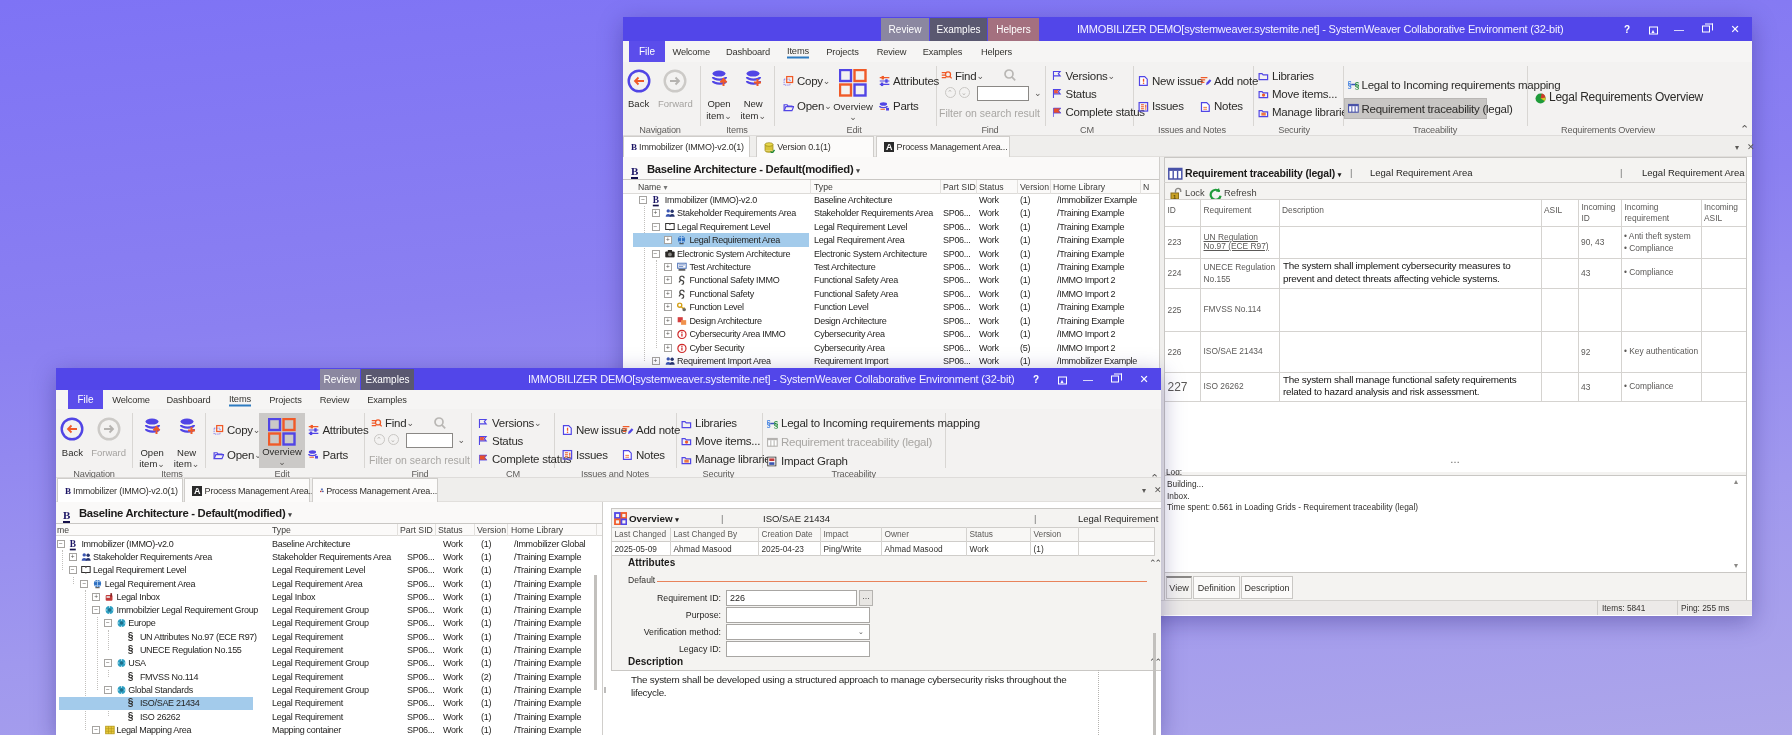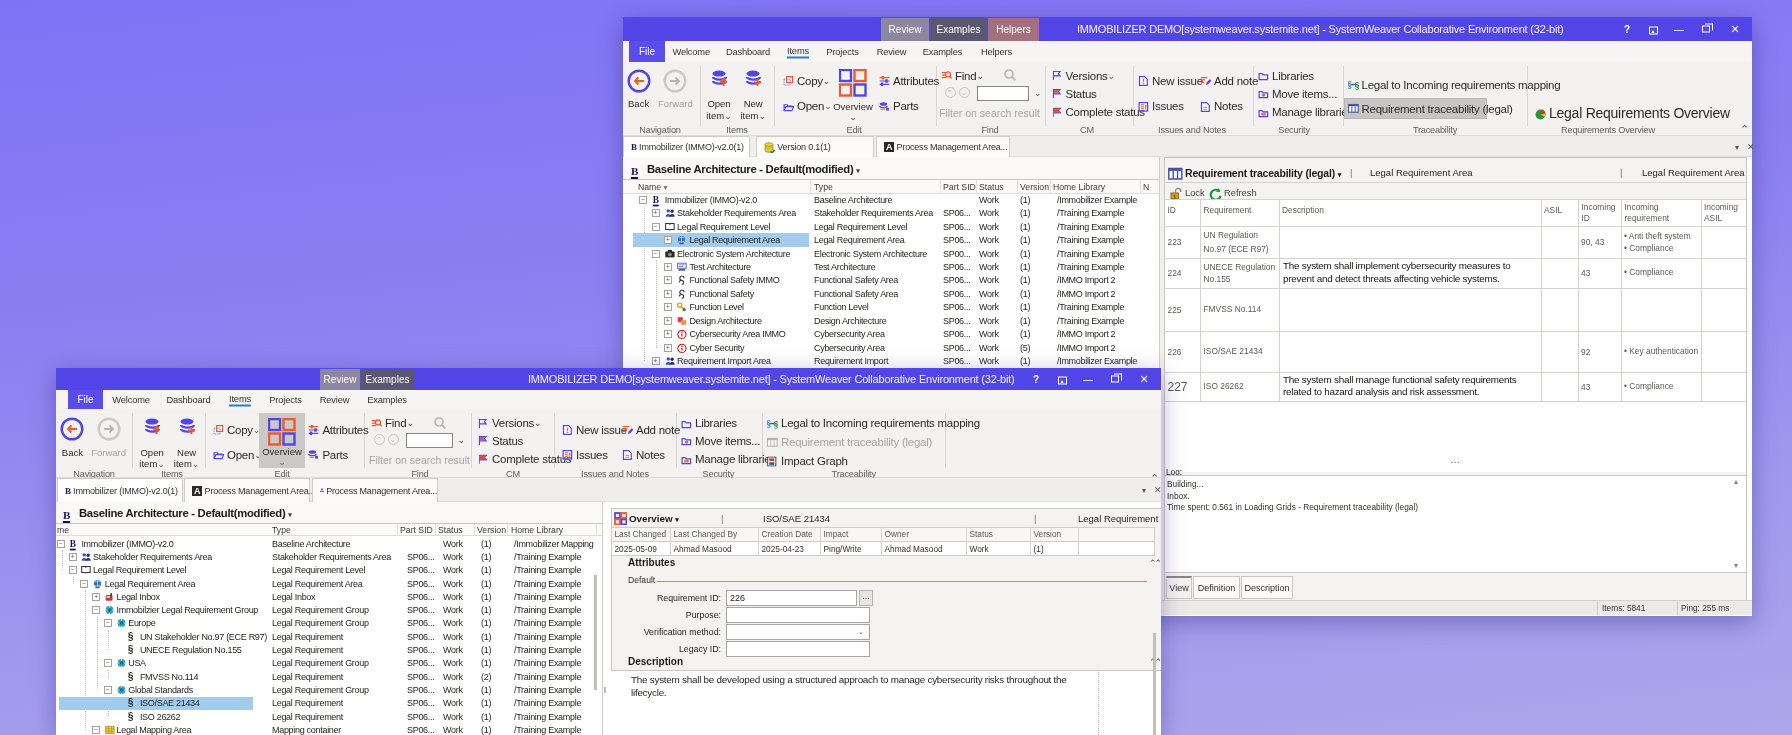--- a/index.html
+++ b/index.html
@@ -232,21 +232,21 @@
         </svg>
       </span>Legal to Incoming requirements mapping</div>
     <div class="abs" style="left:720.5px;top:80.5px;width:143px;height:21px;background:#c8c6c4;border:1px solid #b9b7b5;"></div>
     <div class="rbtn" style="left:724.5px;top:91px;font-size:11.5px;"><span class="ic">
         <svg width="15" height="14" viewBox="0 0 15 14">
           <rect x="0.8" y="1.5" width="13" height="10.5" fill="#fff" stroke="#4952a8" stroke-width="1.5"></rect>
           <rect x="0.8" y="1.5" width="13" height="2.4" fill="#4952a8"></rect>
           <path d="M5.2 4 v8 M9.6 4 v8" stroke="#4952a8" stroke-width="1.4"></path>
         </svg>
       </span>Requirement traceability (legal)</div>
-    <div class="rbtn" style="left:912px;top:96px;font-size:14px;"><span class="ic">
+    <div class="rbtn" style="left:912px;top:80px;font-size:12px;"><span class="ic">
         <svg width="15" height="15" viewBox="0 0 15 15">
           <circle cx="7.5" cy="7.5" r="6.8" fill="#1f9b3a"></circle>
           <path d="M7.5 7.5 L9 .9 A6.8 6.8 0 0 1 14.2 6.3 z" fill="#d03a2a"></path>
           <path d="M7.5 7.5 L14.2 6.3 A6.8 6.8 0 0 1 13.3 10.9 z" fill="#d8c422"></path>
         </svg>
       </span>Legal Requirements Overview</div>
     <div class="abs chev" style="left:1117px;top:106px;font-size:11px;">⌃</div>
     <div class="tabrow" style="top:119px;height:21px;"></div>
     <div class="dtab sel" style="left:0px;width:127px;top:119px;height:21px;"><b style="font-family:Liberation Serif;color:#1b1464;">B</b>&nbsp;Immobilizer (IMMO)-v2.0(1)</div>
     <div class="dtab" style="left:133px;width:118px;top:119px;height:21px;"><svg width="11" height="11" viewBox="0 0 11 11">
@@ -501,21 +501,21 @@
     <div class="abs" style="left:542px;top:355px;width:581px;height:1px;background:#d5d3d0;"></div>
     <div class="abs" style="left:542px;top:384px;width:581px;height:1px;background:#d5d3d0;"></div>
     <div class="abs" style="left:544.5px;top:188px;font-size:8.4px;color:#5b5957;white-space:nowrap;line-height:10.5px;">ID</div>
     <div class="abs" style="left:580.5px;top:188px;font-size:8.4px;color:#5b5957;white-space:nowrap;line-height:10.5px;">Requirement</div>
     <div class="abs" style="left:659.0px;top:188px;font-size:8.4px;color:#5b5957;white-space:nowrap;line-height:10.5px;">Description</div>
     <div class="abs" style="left:921.0px;top:188px;font-size:8.4px;color:#5b5957;white-space:nowrap;line-height:10.5px;">ASIL</div>
     <div class="abs" style="left:958.5px;top:185px;font-size:8.4px;color:#5b5957;white-space:nowrap;line-height:10.5px;">Incoming<br>ID</div>
     <div class="abs" style="left:1001.5px;top:185px;font-size:8.4px;color:#5b5957;white-space:nowrap;line-height:10.5px;">Incoming<br>requirement</div>
     <div class="abs" style="left:1081.0px;top:185px;font-size:8.4px;color:#5b5957;white-space:nowrap;line-height:10.5px;">Incoming<br>ASIL</div>
     <div class="abs" style="left:544.5px;top:225.0px;transform:translateY(-50%);font-size:8.4px;color:#5b5957;">223</div>
-    <div class="abs" style="left:580.5px;top:225.0px;transform:translateY(-50%);font-size:8.4px;color:#5b5957;line-height:14px;">UN Regulation<br>No.97 (ECE R97)</div>
+    <div class="abs" style="left:580.5px;top:225.0px;transform:translateY(-50%);font-size:8.4px;color:#5b5957;line-height:9px;text-decoration:underline;">UN Regulation<br>No.97 (ECE R97)</div>
     <div class="abs" style="left:958px;top:225.0px;transform:translateY(-50%);font-size:8.4px;color:#5b5957;">90, 43</div>
     <div class="abs" style="left:1001px;top:225.0px;transform:translateY(-50%);font-size:8.4px;color:#5b5957;line-height:11.5px;">• Anti theft system<br>• Compliance</div>
     <div class="abs" style="left:544.5px;top:256.0px;transform:translateY(-50%);font-size:8.4px;color:#5b5957;">224</div>
     <div class="abs" style="left:580.5px;top:256.0px;transform:translateY(-50%);font-size:8.4px;color:#5b5957;line-height:11.5px;">UNECE Regulation<br>No.155</div>
     <div class="abs" style="left:660px;top:256.0px;transform:translateY(-50%);font-size:9.9px;letter-spacing:-0.25px;color:#141312;line-height:12.6px;">The system shall implement cybersecurity measures to<br>prevent and detect threats affecting vehicle systems.</div>
     <div class="abs" style="left:958px;top:256.0px;transform:translateY(-50%);font-size:8.4px;color:#5b5957;">43</div>
     <div class="abs" style="left:1001px;top:256.0px;transform:translateY(-50%);font-size:8.4px;color:#5b5957;line-height:11.5px;">• Compliance</div>
     <div class="abs" style="left:544.5px;top:292.5px;transform:translateY(-50%);font-size:8.4px;color:#5b5957;">225</div>
     <div class="abs" style="left:580.5px;top:292.5px;transform:translateY(-50%);font-size:8.4px;color:#5b5957;line-height:11.5px;">FMVSS No.114</div>
     <div class="abs" style="left:544.5px;top:334.5px;transform:translateY(-50%);font-size:8.4px;color:#5b5957;">226</div>
@@ -790,21 +790,21 @@
       <div class="abs" style="left:40.599999999999994px;top:249px;width:0px;height:72.89999999999998px;border-left:1px dotted #c2c0bd;"></div>
       <div class="abs" style="left:52.3px;top:262px;width:0px;height:20.0px;border-left:1px dotted #c2c0bd;"></div>
       <div class="abs" style="left:52.3px;top:302px;width:0px;height:6.600000000000023px;border-left:1px dotted #c2c0bd;"></div>
       <div class="abs" style="left:52.3px;top:328.6px;width:0px;height:19.899999999999977px;border-left:1px dotted #c2c0bd;"></div>
       <div class="expb" style="left:1.0px;top:175.65px;">−</div>
       <div class="ticon" style="left:12.7px;top:175.65px;"><b style="font-family:Liberation Serif;color:#1b1464;border-bottom:2px solid #14104a;font-size:11px;">B</b></div>
       <div class="tc" style="left:25.4px;top:175.65px;font-size:9px;letter-spacing:-0.3px;color:#201f1d;">Immobilizer (IMMO)-v2.0</div>
       <div class="tc" style="left:216px;top:175.65px;font-size:9px;letter-spacing:-0.3px;color:#201f1d;">Baseline Architecture</div>
       <div class="tc" style="left:387px;top:175.65px;font-size:9px;letter-spacing:-0.3px;color:#201f1d;">Work</div>
       <div class="tc" style="left:425px;top:175.65px;font-size:9px;letter-spacing:-0.3px;color:#201f1d;">(1)</div>
-      <div class="tc" style="left:458px;top:175.65px;font-size:9px;letter-spacing:-0.3px;color:#201f1d;">/Immobilizer Mapping</div>
+      <div class="tc" style="left:458px;top:175.65px;font-size:9px;letter-spacing:-0.3px;color:#201f1d;">/Immobilizer Global</div>
       <div class="expb" style="left:12.700000000000003px;top:188.94999999999996px;">+</div>
       <div class="ticon" style="left:24.400000000000002px;top:188.94999999999996px;">
         <svg width="12" height="11" viewBox="0 0 12 11">
           <circle cx="4" cy="3" r="2" fill="#3a55b0"></circle>
           <path d="M1 10 a3 3.4 0 0 1 6 0 z" fill="#3a55b0"></path>
           <circle cx="8.6" cy="3.4" r="2" fill="#27346e"></circle>
           <path d="M5.6 10 a3 3.4 0 0 1 6 0 z" fill="#27346e"></path>
         </svg>
       </div>
       <div class="tc" style="left:37.1px;top:188.94999999999996px;font-size:9px;letter-spacing:-0.3px;color:#201f1d;">Stakeholder Requirements Area</div>
@@ -876,21 +876,21 @@
           <path d="M5.5 .9 v2 M5.5 8.6 v2 M.9 5.5 h2 M8.6 5.5 h2" stroke="#bfe4f0" stroke-width="1.2"></path>
         </svg>
       </div>
       <div class="tc" style="left:72.2px;top:255.44999999999996px;font-size:9px;letter-spacing:-0.3px;color:#201f1d;">Europe</div>
       <div class="tc" style="left:216px;top:255.44999999999996px;font-size:9px;letter-spacing:-0.3px;color:#201f1d;">Legal Requirement Group</div>
       <div class="tc" style="left:351px;top:255.44999999999996px;font-size:9px;letter-spacing:-0.3px;color:#201f1d;">SP06...</div>
       <div class="tc" style="left:387px;top:255.44999999999996px;font-size:9px;letter-spacing:-0.3px;color:#201f1d;">Work</div>
       <div class="tc" style="left:425px;top:255.44999999999996px;font-size:9px;letter-spacing:-0.3px;color:#201f1d;">(1)</div>
       <div class="tc" style="left:458px;top:255.44999999999996px;font-size:9px;letter-spacing:-0.3px;color:#201f1d;">/Training Example</div>
       <div class="ticon" style="left:71.2px;top:268.75px;"><span style="color:#2c2a28;font-size:12px;font-weight:bold;line-height:11px;">§</span></div>
-      <div class="tc" style="left:83.9px;top:268.75px;font-size:9px;letter-spacing:-0.3px;color:#201f1d;">UN Stakeholder No.97 (ECE R97)</div>
+      <div class="tc" style="left:83.9px;top:268.75px;font-size:9px;letter-spacing:-0.3px;color:#201f1d;">UN Attributes No.97 (ECE R97)</div>
       <div class="tc" style="left:216px;top:268.75px;font-size:9px;letter-spacing:-0.3px;color:#201f1d;">Legal Requirement</div>
       <div class="tc" style="left:351px;top:268.75px;font-size:9px;letter-spacing:-0.3px;color:#201f1d;">SP06...</div>
       <div class="tc" style="left:387px;top:268.75px;font-size:9px;letter-spacing:-0.3px;color:#201f1d;">Work</div>
       <div class="tc" style="left:425px;top:268.75px;font-size:9px;letter-spacing:-0.3px;color:#201f1d;">(1)</div>
       <div class="tc" style="left:458px;top:268.75px;font-size:9px;letter-spacing:-0.3px;color:#201f1d;">/Training Example</div>
       <div class="ticon" style="left:71.2px;top:282.04999999999995px;"><span style="color:#2c2a28;font-size:12px;font-weight:bold;line-height:11px;">§</span></div>
       <div class="tc" style="left:83.9px;top:282.04999999999995px;font-size:9px;letter-spacing:-0.3px;color:#201f1d;">UNECE Regulation No.155</div>
       <div class="tc" style="left:216px;top:282.04999999999995px;font-size:9px;letter-spacing:-0.3px;color:#201f1d;">Legal Requirement</div>
       <div class="tc" style="left:351px;top:282.04999999999995px;font-size:9px;letter-spacing:-0.3px;color:#201f1d;">SP06...</div>
       <div class="tc" style="left:387px;top:282.04999999999995px;font-size:9px;letter-spacing:-0.3px;color:#201f1d;">Work</div>

